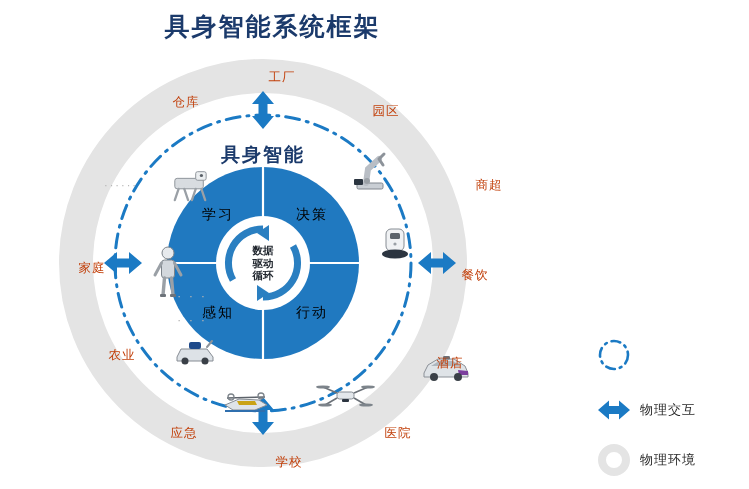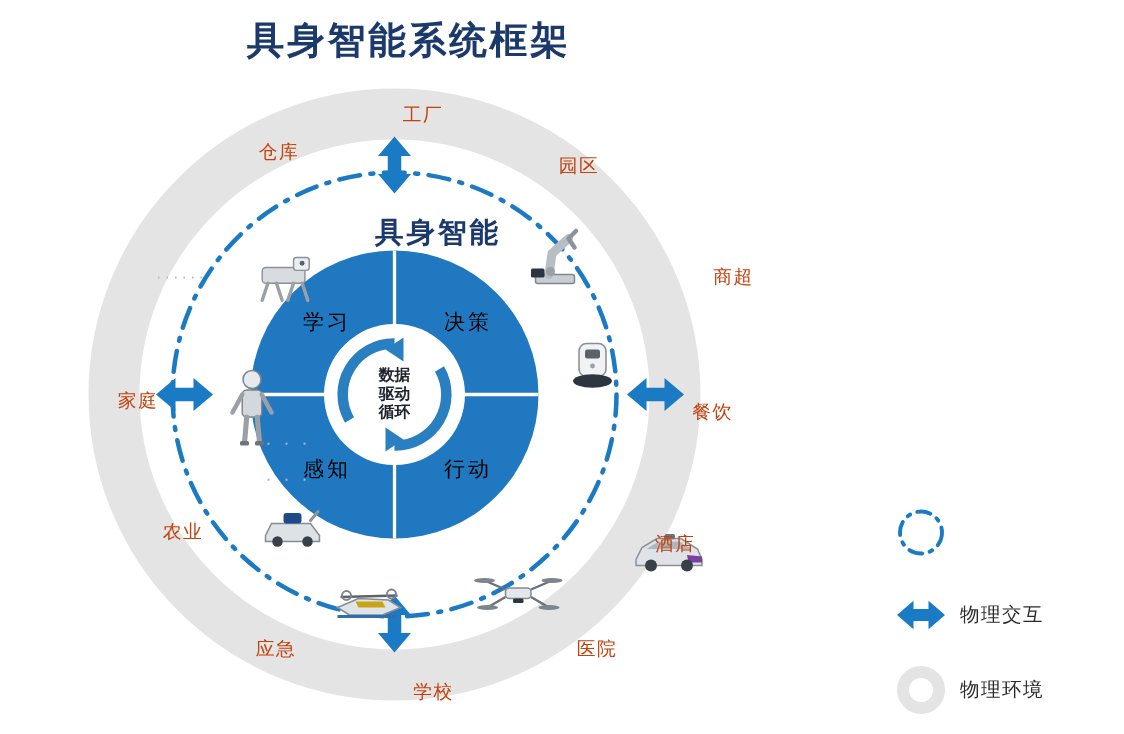--- a/index.html
+++ b/index.html
@@ -45,21 +45,21 @@
   .quad-label{
     position:absolute;
     font-size:14px;color:#000000;
     transform:translate(-50%,-50%);
     white-space:nowrap;letter-spacing:2px;
   }
   .core-title{
     position:absolute;
     font-size:19px;font-weight:bold;color:#1b3a6b;
     transform:translate(-50%,-50%);
-    white-space:nowrap;letter-spacing:2px;margin-left:29px;
+    white-space:nowrap;letter-spacing:2px;
   }
   .hub-text{
     position:absolute;
     transform:translate(-50%,-50%);
     text-align:left;
     font-size:10.5px;font-weight:bold;color:#20262e;
     line-height:12.5px;
     white-space:nowrap;
   }
 

